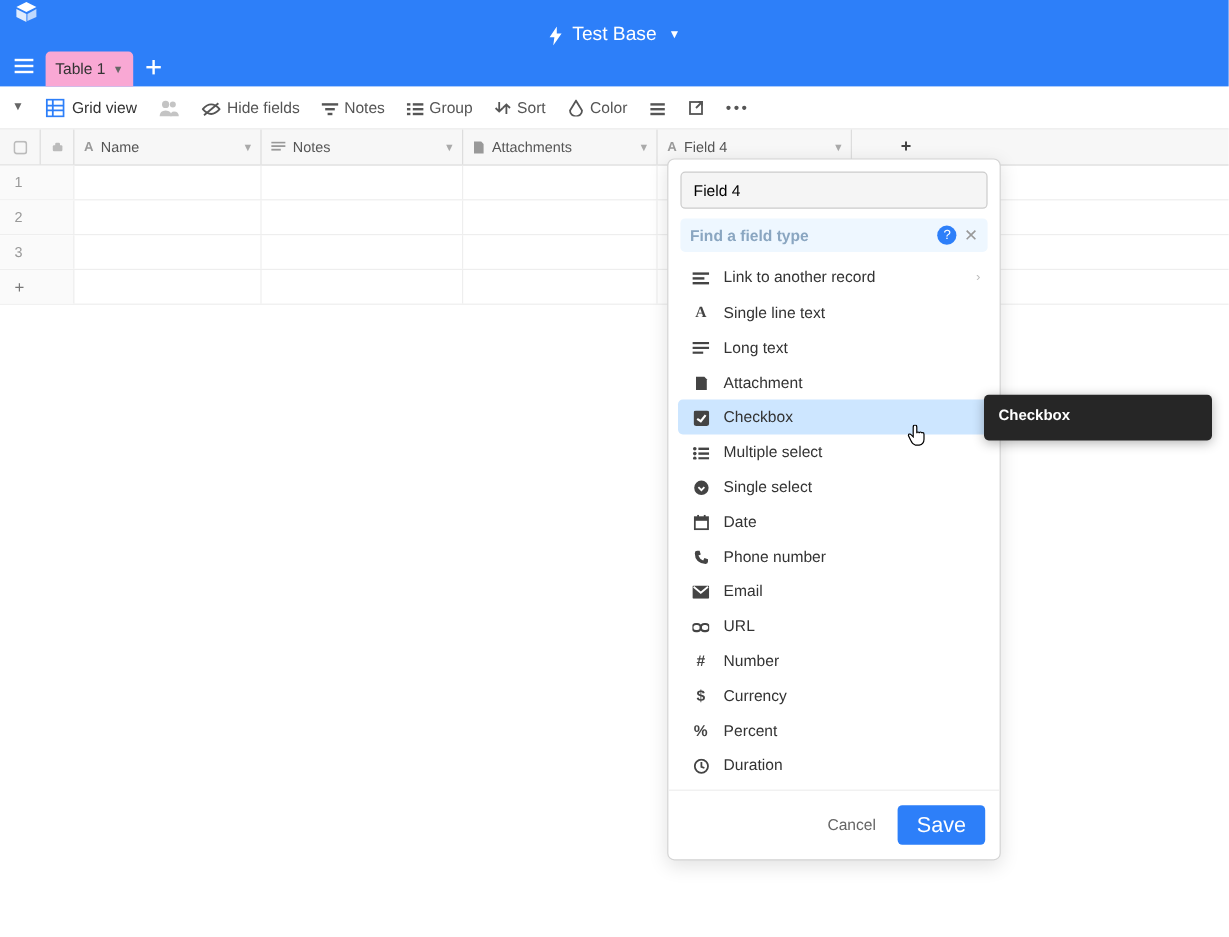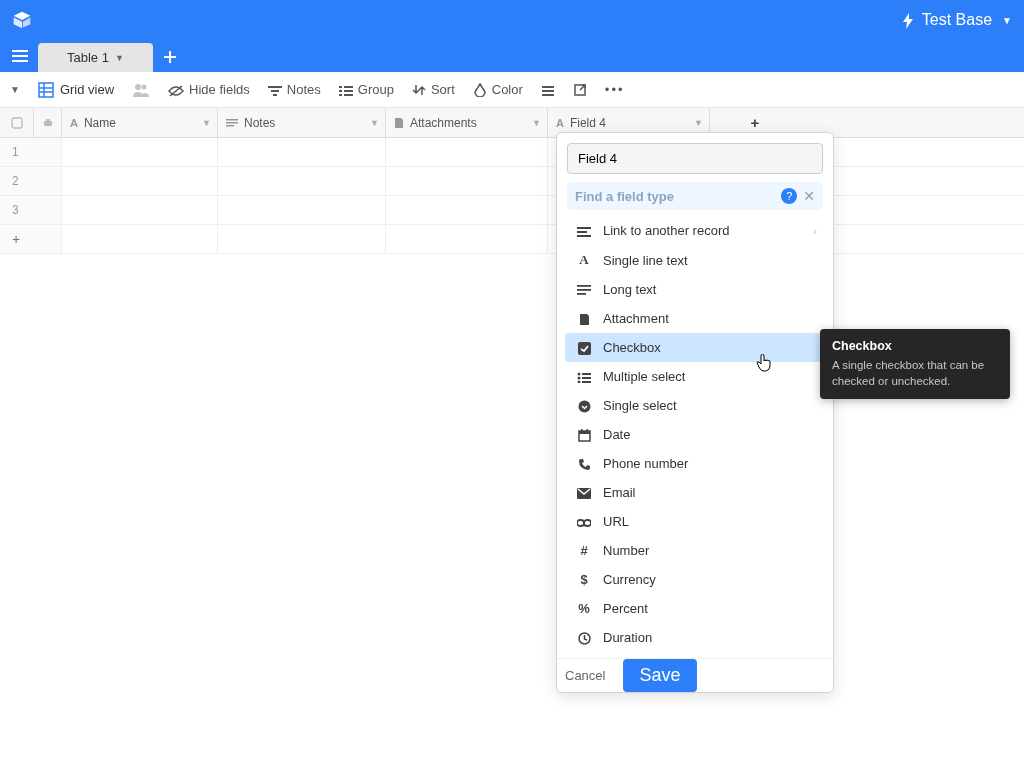--- a/index.html
+++ b/index.html
@@ -1,27 +1,27 @@
 <!DOCTYPE html>
 <html><head>
 <meta charset="utf-8">
 <style>
 * { margin: 0; padding: 0; box-sizing: border-box; font-family: -apple-system, BlinkMacSystemFont, "Segoe UI", Helvetica, Arial, sans-serif; }
 body { width: 1024px; height: 781px; background: #fff; overflow: hidden; position: relative; }
 
-.top-header { background: #2d7ff9; height: 40px; display: flex; align-items: center; padding: 0 12px; color: #fff; }
+.top-header { background: #2d7ff9; height: 40px; display: flex; align-items: center; padding: 0 12px; color: #fff; flex-direction: column; }
 .logo-box { width: 20px; height: 20px; position: relative; margin-right: auto; }
 .logo-box svg { width: 20px; height: 20px; }
 .base-right { display: flex; align-items: center; gap: 8px; font-size: 16px; font-weight: 500; }
 .bolt { font-size: 14px; }
 .caret-down { font-size: 10px; margin-left: 2px; }
 
 .tabs-row { background: #2d7ff9; height: 32px; display: flex; align-items: flex-end; padding-left: 8px; }
 .hamburger { color: #fff; padding: 0 10px 8px 4px; cursor: pointer; }
-.tab { background: #e5e5e5; border-radius: 4px 4px 0 0; padding: 7px 29px; font-size: 13px; color: #333; display: flex; align-items: center; gap: 6px; }
+.tab { background: #f9a8d4; border-radius: 4px 4px 0 0; padding: 7px 8px; font-size: 13px; color: #333; display: flex; align-items: center; gap: 6px; }
 .tab-caret { font-size: 9px; color: #666; }
 .add-tab { color: #fff; padding: 7px 10px; font-size: 16px; cursor: pointer; }
 
 .toolbar { height: 36px; border-bottom: 1px solid #e5e5e5; display: flex; align-items: center; padding: 0 10px; gap: 18px; font-size: 13px; color: #444; }
 .tb-caret { color: #666; font-size: 10px; }
 .gridview { display: flex; align-items: center; gap: 6px; font-weight: 500; color: #333; }
 .gridview-icon { color: #2d7ff9; }
 .people-icon { color: #c4c4c4; }
 .tb-item { display: flex; align-items: center; gap: 5px; color: #555; cursor: pointer; }
 .tb-item-icon { color: #555; }
@@ -61,21 +61,21 @@
 
 .field-list { max-height: 492px; overflow-y: auto; padding: 0 4px 6px 4px; position: relative; }
 .field-list::-webkit-scrollbar { width: 7px; }
 .field-list::-webkit-scrollbar-thumb { background: #c0c0c0; border-radius: 4px; }
 .field-item { display: flex; align-items: center; padding: 7px 10px; font-size: 13px; color: #333; border-radius: 4px; margin: 0 4px; cursor: pointer; position: relative; }
 .field-item.hover { background: #cde6ff; }
 .field-item-icon { width: 18px; margin-right: 10px; color: #444; text-align: center; font-size: 13px; }
 .field-item-chev { position: absolute; right: 8px; color: #bbb; font-size: 11px; }
 .cursor-hand { position: absolute; left: 756px; top: 354px; z-index: 12; font-size: 14px; pointer-events: none; }
 
-.popup-footer { border-top: 1px solid #eee; padding: 0; display: flex; gap: 10px; }
+.popup-footer { border-top: 1px solid #eee; padding: 12px; display: flex; justify-content: flex-end; gap: 10px; }
 .btn-cancel { background: none; border: none; color: #666; font-size: 13px; cursor: pointer; padding: 6px 8px; }
 .btn-save { background: #2d7ff9; color: #fff; border: none; border-radius: 4px; padding: 6px 16px; font-size: 18px; cursor: pointer; }
 
 .tooltip { position: absolute; left: 820px; top: 329px; width: 190px; background: #262626; color: #e8e8e8; border-radius: 4px; padding: 10px 12px; font-size: 11.5px; z-index: 11; box-shadow: 0 2px 10px rgba(0,0,0,0.3); }
 .tooltip-title { font-weight: 600; font-size: 12.5px; margin-bottom: 4px; color: #fff; }
 .tooltip-body { color: #c7c7c7; line-height: 1.4; }
 
 svg { display: inline-block; vertical-align: middle; }
 </style>
 </head>
@@ -409,14 +409,13 @@
 </div>
 
 <span class="cursor-hand">
   <svg width="16" height="18" viewBox="0 0 16 18">
       <path d="M5 2 Q5 0 6.5 0 Q8 0 8 2 L8 7 Q8 6 9 6 Q10 6 10 7 Q10 6 11 6 Q12 6 12 7 Q12 6.5 13 6.5 Q14 6.5 14 8 L14 12 Q14 16 10 17 L7 17 Q4 16 3 13 L1 9 Q1 7 3 8 L5 10 Z" fill="#fff" stroke="#000" stroke-width="1"></path>
     </svg>
 </span>
 
 <div class="tooltip">
   <div class="tooltip-title">Checkbox</div>
-  <div class="tooltip-body">A single checkbox that can be checked or unchecked.</div>
 </div>
 
 </body></html>

